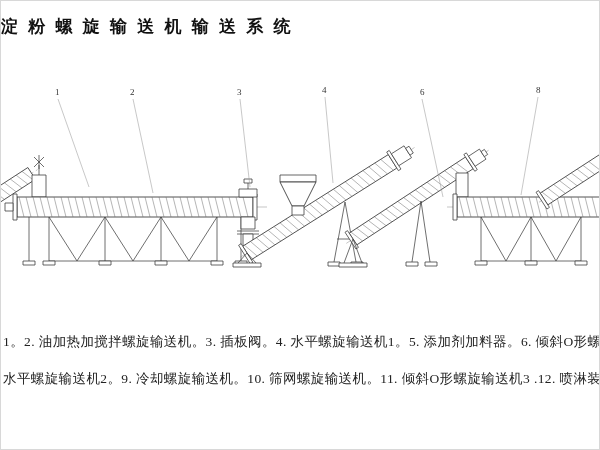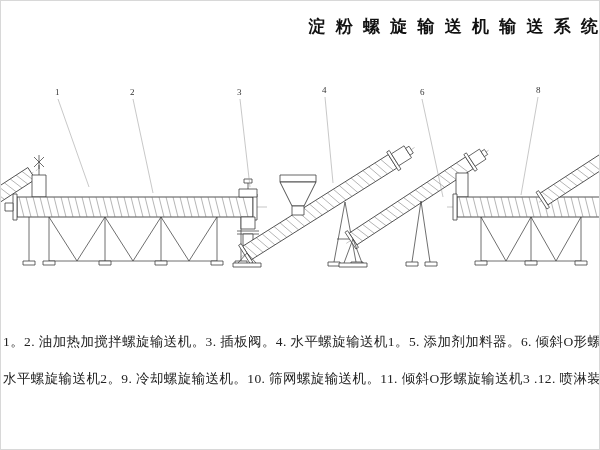--- a/index.html
+++ b/index.html
@@ -2,21 +2,21 @@
 <html><head>
 <meta charset="utf-8">
 <style>
   html,body{margin:0;padding:0;background:#e8e8e8;}
   .page{
     position:relative;width:600px;height:450px;background:#ffffff;
     font-family:"Liberation Serif", serif;overflow:hidden;
     border:1px solid #d8d8d8;box-sizing:border-box;
   }
   .title{
-    position:absolute;top:14px;left:0;width:600px;text-align:right;
+    position:absolute;top:14px;left:0;width:600px;text-align:left;
     font-size:17px;font-weight:bold;color:#111;letter-spacing:3px;white-space:nowrap;
   }
   .drawing{position:absolute;left:0;top:0;width:600px;height:450px;}
   svg *{vector-effect:non-scaling-stroke;}
   .ln{stroke:#3f3f3f;stroke-width:.75;fill:none;}
   .tube{stroke:#3f3f3f;stroke-width:.9;fill:#ffffff;}
   .flange{stroke:#3f3f3f;stroke-width:.8;fill:#ffffff;}
   .plate{stroke:#3f3f3f;stroke-width:.8;fill:#ffffff;}
   .cl{stroke:#8a8a8a;stroke-width:.5;fill:none;stroke-dasharray:10 3 2 3;}
   .leader{stroke:#9a9a9a;stroke-width:.55;fill:none;}

